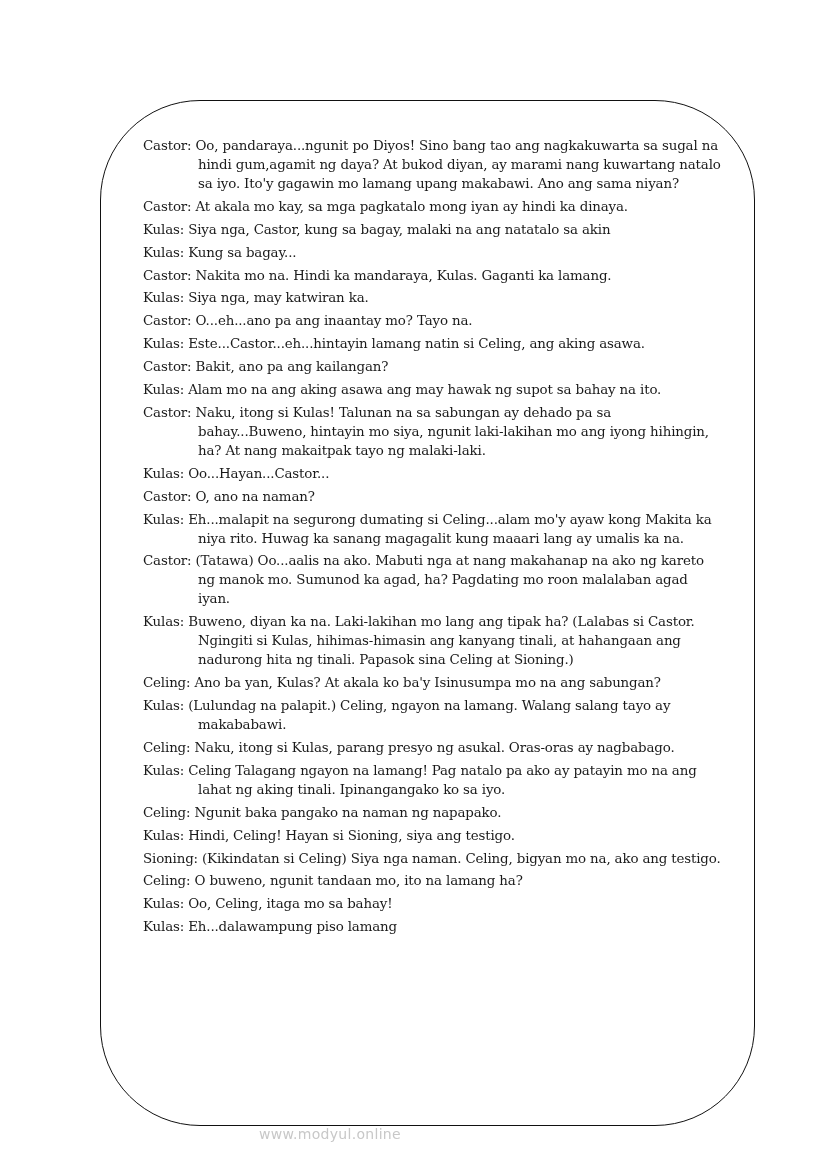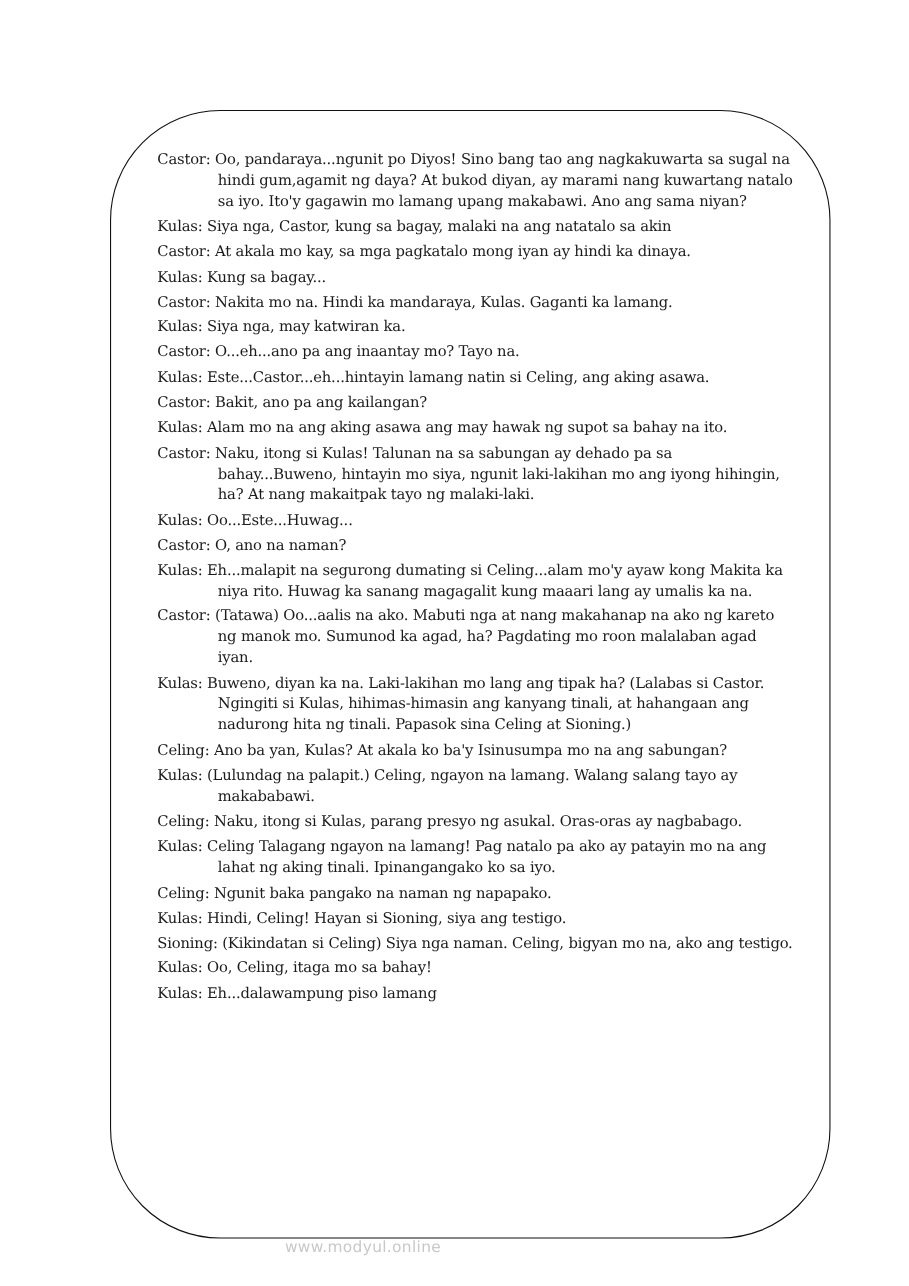--- a/index.html
+++ b/index.html
@@ -54,39 +54,40 @@
       letter-spacing: 0.3px;
     }
   </style>
 </head>
 <body>
 
 <div class="frame"></div>
 
 <div class="dialogue" id="dialogue">
     <p class="line"><span class="speaker">Castor:</span> <span>Oo, pandaraya...ngunit po Diyos! Sino bang tao ang nagkakuwarta sa sugal na hindi gum,agamit ng daya? At bukod diyan, ay marami nang kuwartang natalo sa iyo. Ito'y gagawin mo lamang upang makabawi. Ano ang sama niyan?</span></p>
+    <p class="line"><span class="speaker">Castor:</span> <span>At akala mo kay, sa mga pagkatalo mong iyan ay hindi ka dinaya.</span></p>
     <p class="line"><span class="speaker">Kulas:</span> <span>Siya nga, Castor, kung sa bagay, malaki na ang natatalo sa akin</span></p>
-    <p class="line"><span class="speaker">Castor:</span> <span>At akala mo kay, sa mga pagkatalo mong iyan ay hindi ka dinaya.</span></p>
     <p class="line"><span class="speaker">Kulas:</span> <span>Kung sa bagay...</span></p>
     <p class="line"><span class="speaker">Castor:</span> <span>Nakita mo na. Hindi ka mandaraya, Kulas. Gaganti ka lamang.</span></p>
     <p class="line"><span class="speaker">Kulas:</span> <span>Siya nga, may katwiran ka.</span></p>
     <p class="line"><span class="speaker">Castor:</span> <span>O...eh...ano pa ang inaantay mo? Tayo na.</span></p>
     <p class="line"><span class="speaker">Kulas:</span> <span>Este...Castor...eh...hintayin lamang natin si Celing, ang aking asawa.</span></p>
     <p class="line"><span class="speaker">Castor:</span> <span>Bakit, ano pa ang kailangan?</span></p>
     <p class="line"><span class="speaker">Kulas:</span> <span>Alam mo na ang aking asawa ang may hawak ng supot sa bahay na ito.</span></p>
     <p class="line"><span class="speaker">Castor:</span> <span>Naku, itong si Kulas! Talunan na sa sabungan ay dehado pa sa bahay...Buweno, hintayin mo siya, ngunit laki-lakihan mo ang iyong hihingin, ha? At nang makaitpak tayo ng malaki-laki.</span></p>
-    <p class="line"><span class="speaker">Kulas:</span> <span>Oo...Este...Huwag...</span></p>
+    <p class="line"><span class="speaker">Kulas:</span> <span>Oo...Hayan...Castor...</span></p>
     <p class="line"><span class="speaker">Castor:</span> <span>O, ano na naman?</span></p>
     <p class="line"><span class="speaker">Kulas:</span> <span>Eh...malapit na segurong dumating si Celing...alam mo'y ayaw kong Makita ka niya rito. Huwag ka sanang magagalit kung maaari lang ay umalis ka na.</span></p>
     <p class="line"><span class="speaker">Castor:</span> <span>(Tatawa) Oo...aalis na ako. Mabuti nga at nang makahanap na ako ng kareto ng manok mo. Sumunod ka agad, ha? Pagdating mo roon malalaban agad iyan.</span></p>
     <p class="line"><span class="speaker">Kulas:</span> <span>Buweno, diyan ka na. Laki-lakihan mo lang ang tipak ha? (Lalabas si Castor. Ngingiti si Kulas, hihimas-himasin ang kanyang tinali, at hahangaan ang nadurong hita ng tinali. Papasok sina Celing at Sioning.)</span></p>
     <p class="line"><span class="speaker">Celing:</span> <span>Ano ba yan, Kulas? At akala ko ba'y Isinusumpa mo na ang sabungan?</span></p>
     <p class="line"><span class="speaker">Kulas:</span> <span>(Lulundag na palapit.) Celing, ngayon na lamang. Walang salang tayo ay makababawi.</span></p>
     <p class="line"><span class="speaker">Celing:</span> <span>Naku, itong si Kulas, parang presyo ng asukal. Oras-oras ay nagbabago.</span></p>
     <p class="line"><span class="speaker">Kulas:</span> <span>Celing Talagang ngayon na lamang! Pag natalo pa ako ay patayin mo na ang lahat ng aking tinali. Ipinangangako ko sa iyo.</span></p>
     <p class="line"><span class="speaker">Celing:</span> <span>Ngunit baka pangako na naman ng napapako.</span></p>
     <p class="line"><span class="speaker">Kulas:</span> <span>Hindi, Celing! Hayan si Sioning, siya ang testigo.</span></p>
     <p class="line"><span class="speaker">Sioning:</span> <span>(Kikindatan si Celing) Siya nga naman. Celing, bigyan mo na, ako ang testigo.</span></p>
+    <p class="line"><span class="speaker">Celing:</span> <span>O buweno, ngunit tandaan mo, ito na lamang ha?</span></p>
     <p class="line"><span class="speaker">Kulas:</span> <span>Oo, Celing, itaga mo sa bahay!</span></p>
     <p class="line"><span class="speaker">Kulas:</span> <span>Eh...dalawampung piso lamang</span></p>
   </div>
 
 <div class="watermark">www.modyul.online</div>
 
 </body></html>

